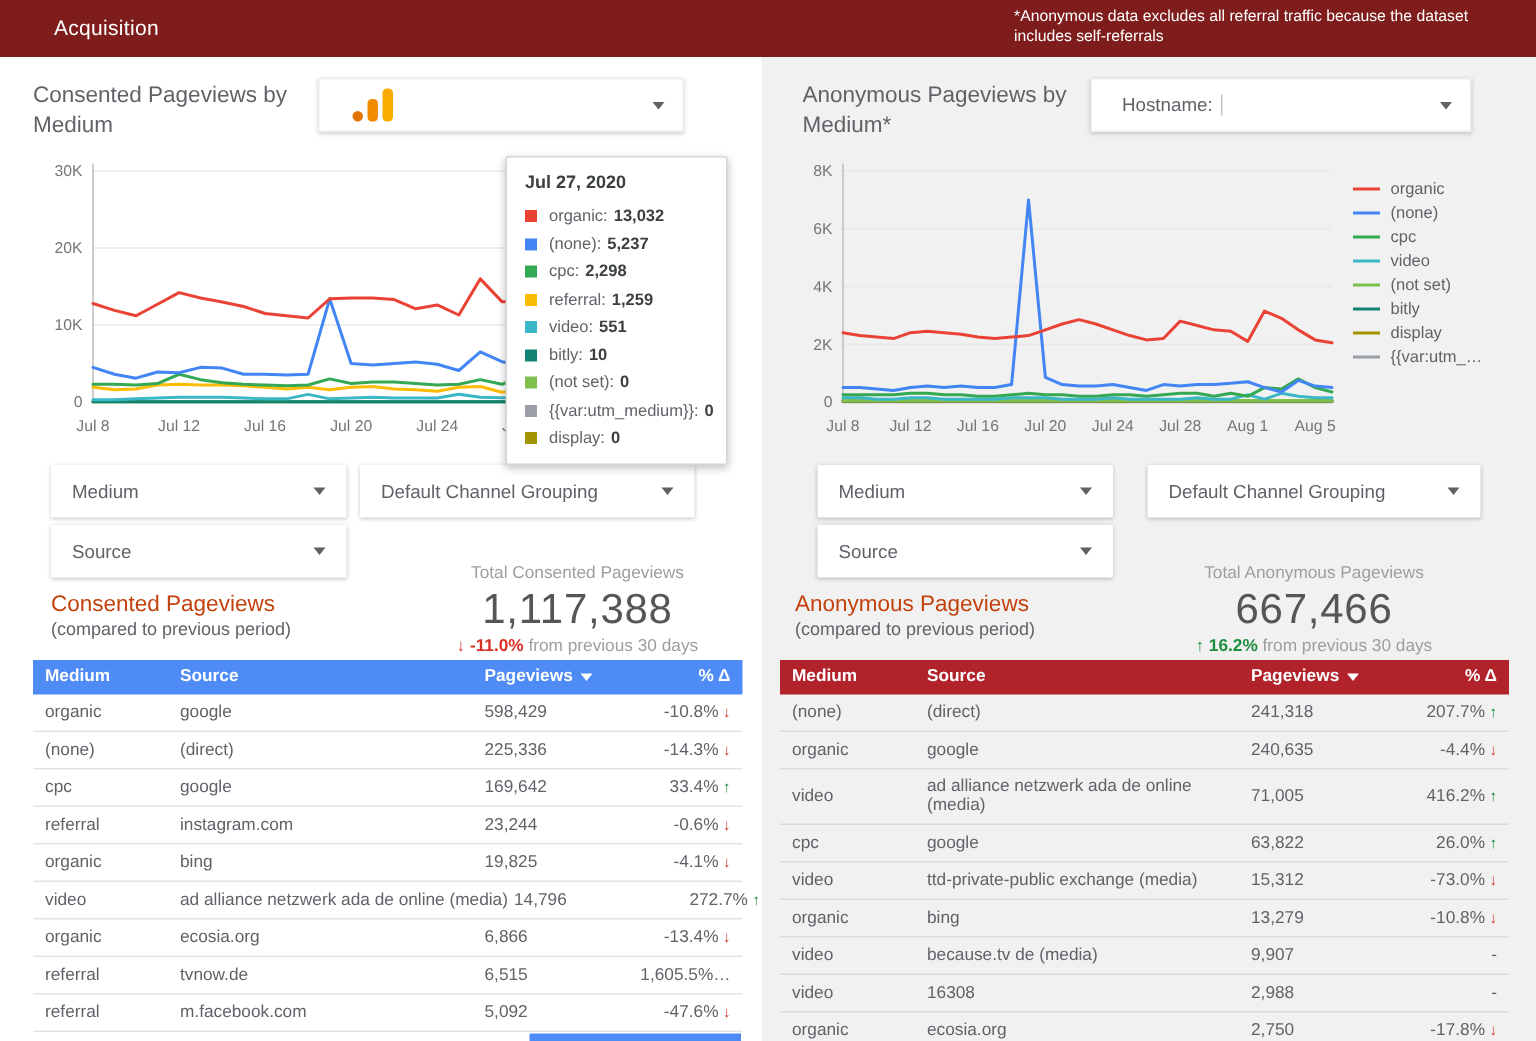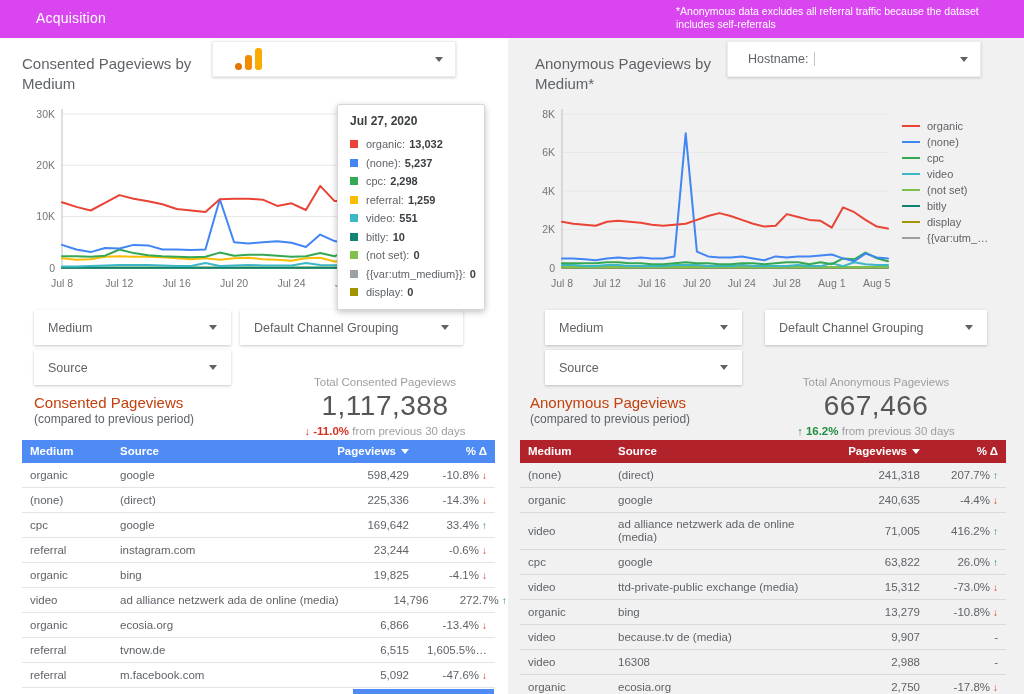--- a/index.html
+++ b/index.html
@@ -1,33 +1,33 @@
 <!DOCTYPE html>
 <html><head>
 <meta charset="utf-8">
 <style>
   * { margin:0; padding:0; box-sizing:border-box; }
   html,body { background:#fff; }
   body { font-family:"Liberation Sans","DejaVu Sans",sans-serif; color:#5f6368; }
   .app { position:relative; width:1024px; height:694px; overflow:hidden; background:#fff; }
 
   
-  .topbar { position:absolute; left:0; top:0; width:1024px; height:38px; background:#d946ef; z-index:10; }
+  .topbar { position:absolute; left:0; top:0; width:1024px; height:38px; background:#7f1d1d; z-index:10; }
   .topbar-title { position:absolute; left:36px; top:10px; color:#fff; font-size:14px; letter-spacing:.2px; }
   .topbar-note { position:absolute; right:18px; top:5px; width:330px; color:#fff; font-size:10.5px; line-height:13px; }
 
   
   .panel { position:absolute; top:38px; height:656px; }
   .panel.left  { left:0;   width:444px; background:#fff; }
   .panel.right { left:508px; width:572px; background:#f1f1f1; }
 
   .panel-title { position:absolute; left:22px; top:16px; width:200px; font-size:15px; font-weight:500; color:#5f6368; line-height:20px; }
   .panel.right .panel-title { left:27px; }
 
-  .picker { position:absolute; top:3px; height:36px; background:#fff; border:1px solid #ededed;
+  .picker { position:absolute; top:14px; height:36px; background:#fff; border:1px solid #ededed;
             box-shadow:0 1px 3px rgba(0,0,0,.18); display:flex; align-items:center; border-radius:1px; }
   .picker.ga { left:212px; width:244px; }
   .picker.host { left:219px; width:254px; }
   .picker .label { margin-left:20px; font-size:12.5px; color:#5f6368; }
   .cursor { width:1px; height:14px; background:#c3c3c3; margin-left:6px; }
   .caret { width:0; height:0; border-left:4px solid transparent; border-right:4px solid transparent;
            border-top:5px solid #616161; margin-left:auto; margin-right:12px; }
   .filter .caret { margin-right:2px; }
 
   
@@ -92,21 +92,21 @@
   .panel.right .table { left:12px; width:486px; }
   .trow { display:flex; align-items:center; min-height:25px; border-bottom:1px solid #e4e4e4; padding:0 8px; }
   .panel.right .trow { border-bottom-color:#dadada; }
   .trow.thead { min-height:22px; border-bottom:none; color:#fff; font-weight:bold; }
   .panel.left  .trow.thead { background:#4e8bf5; }
   .panel.right .trow.thead { background:#b2222b; }
   .c { line-height:13px; padding:5px 0; }
   .c1 { width:90px; flex:none; }
   .c2 { flex:1; padding-right:4px; }
   .panel.left .c2 { white-space:nowrap; }
-  .c3 { width:86px; flex:none; text-align:right; display:flex; justify-content:flex-end; align-items:center; }
+  .c3 { width:86px; flex:none; text-align:right; display:flex; justify-content:flex-start; align-items:center; }
   .c4 { width:78px; flex:none; text-align:right; }
   .sort-caret { width:0; height:0; border-left:4px solid transparent; border-right:4px solid transparent;
                 border-top:5px solid #fff; margin-left:5px; display:inline-block; }
   .d-arr { font-size:10px; font-weight:bold; margin-left:3px; }
   .d-arr.up { color:#1e8e3e; } .d-arr.down { color:#d93025; }
 
   .bottom-bar { position:absolute; left:353px; top:689px; width:141px; height:5px; background:#4e8bf5; }
 </style>
 </head>
 <body>

